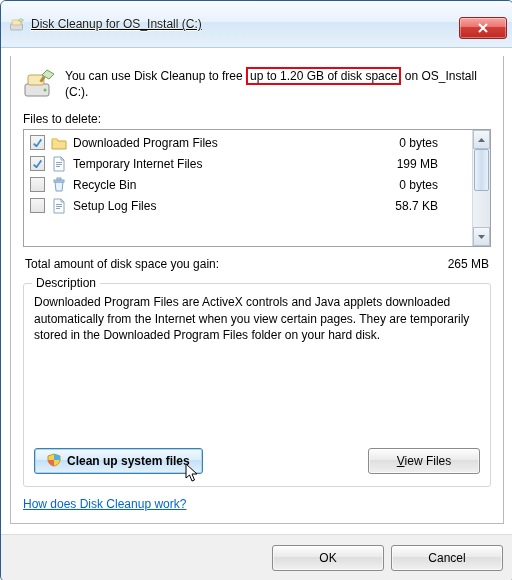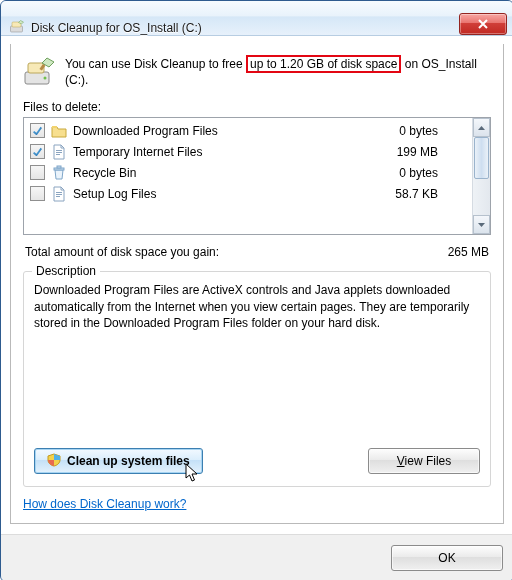--- a/index.html
+++ b/index.html
@@ -18,22 +18,23 @@
     background: #fff;
     display: flex;
     flex-direction: column;
     box-shadow: 0 0 0 1px #6fa3d8 inset;
   }
   .titlebar {
     height: 30px;
     background: linear-gradient(to bottom, #f6fbff 0%, #e8f2fb 45%, #d5e7f7 46%, #e7f1fb 100%);
     border-bottom: 1px solid #b7cde2;
     display: flex;
-    align-items: flex-end;
-    padding: 4px 6px 0 8px;
+    align-items: flex-start;
+    padding: 16px 6px 0 8px;
+    text-decoration: underline;
   }
   .titlebar .title-icon {
     width: 16px; height: 16px;
     margin-right: 6px;
     display: inline-block;
   }
   .titlebar .title {
     flex: 1;
     color: #1a1a1a;
     text-shadow: 0 1px 0 #fff;
@@ -347,14 +348,17 @@
       </div>
 
       <a class="linklike">How does Disk Cleanup work?</a>
     </div>
   </div>
 
   <div class="dialog-buttons">
     <div class="btn">
       <span>OK</span>
     </div>
+    <div class="btn">
+      <span>Cancel</span>
+    </div>
   </div>
 </div>
 
 </body></html>

